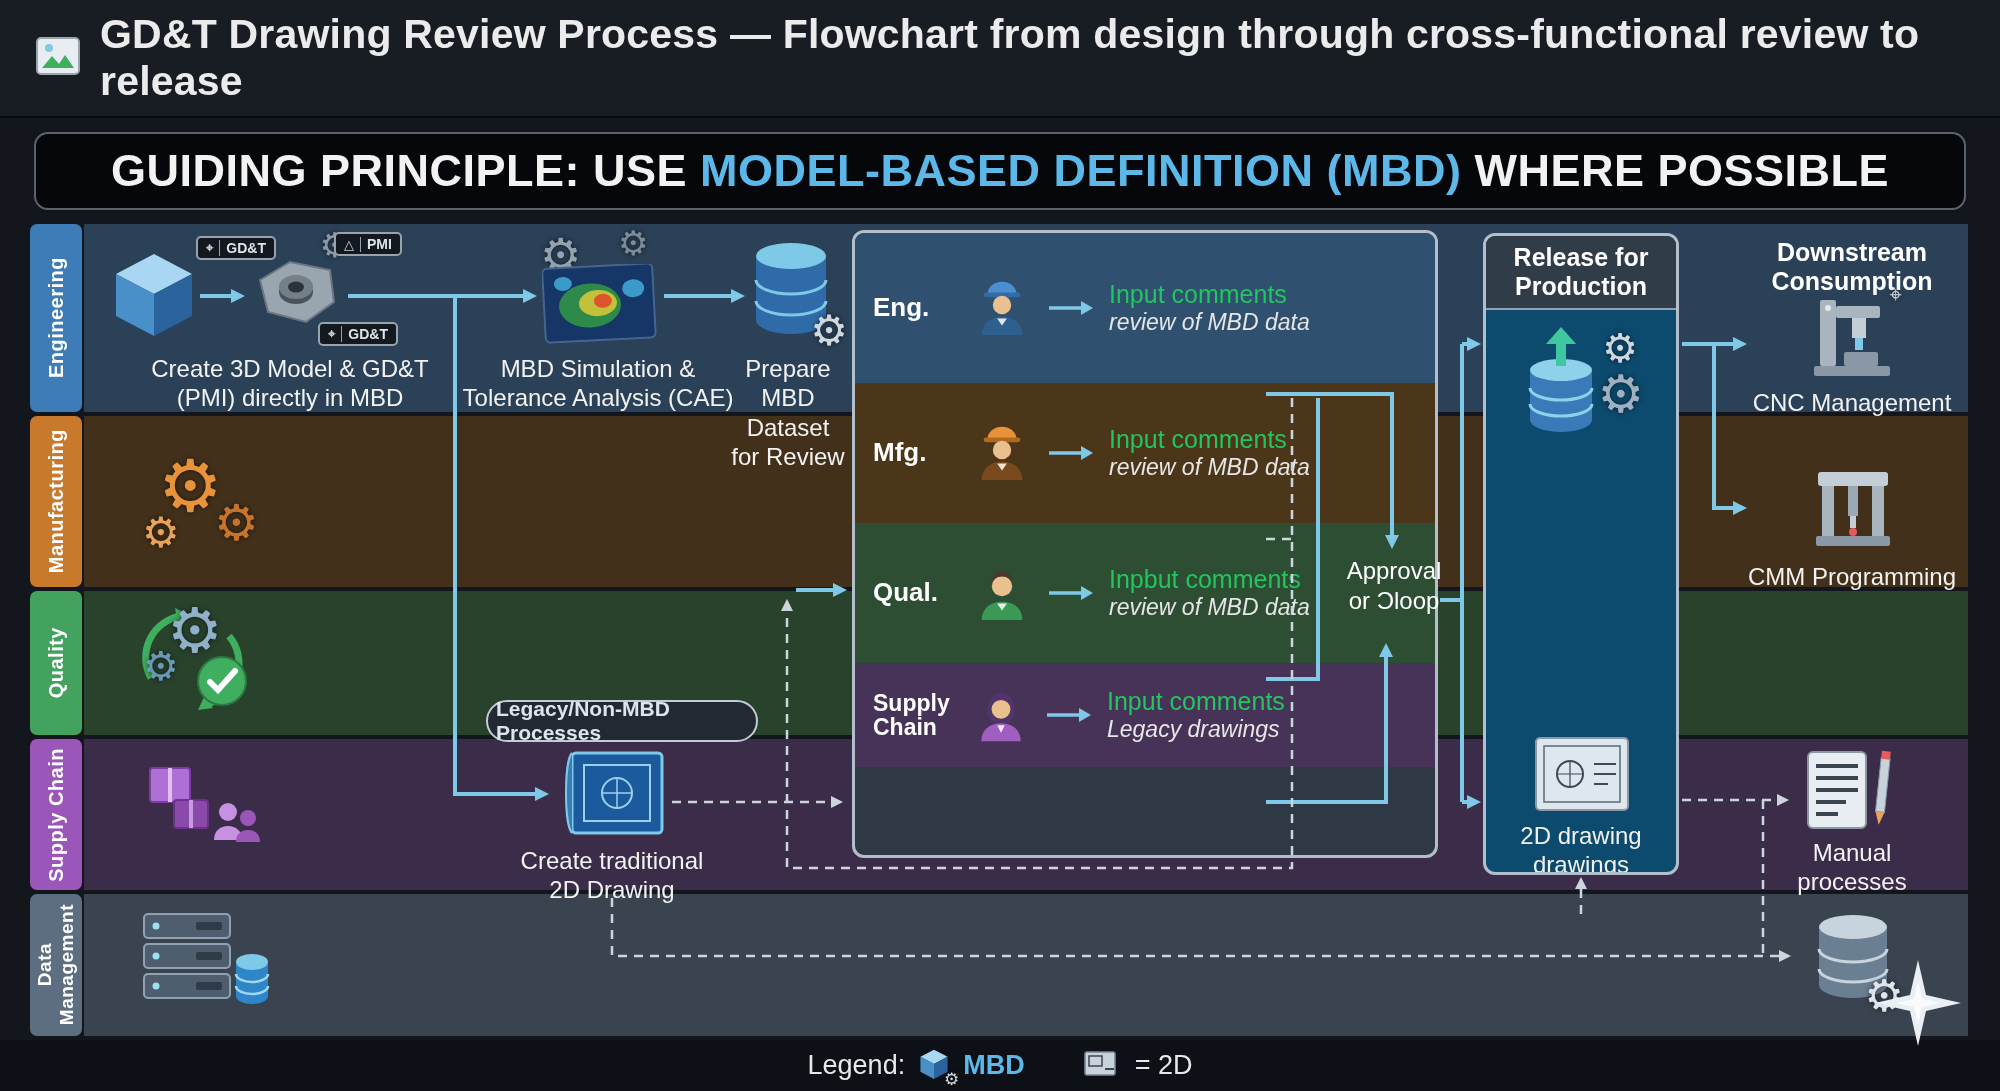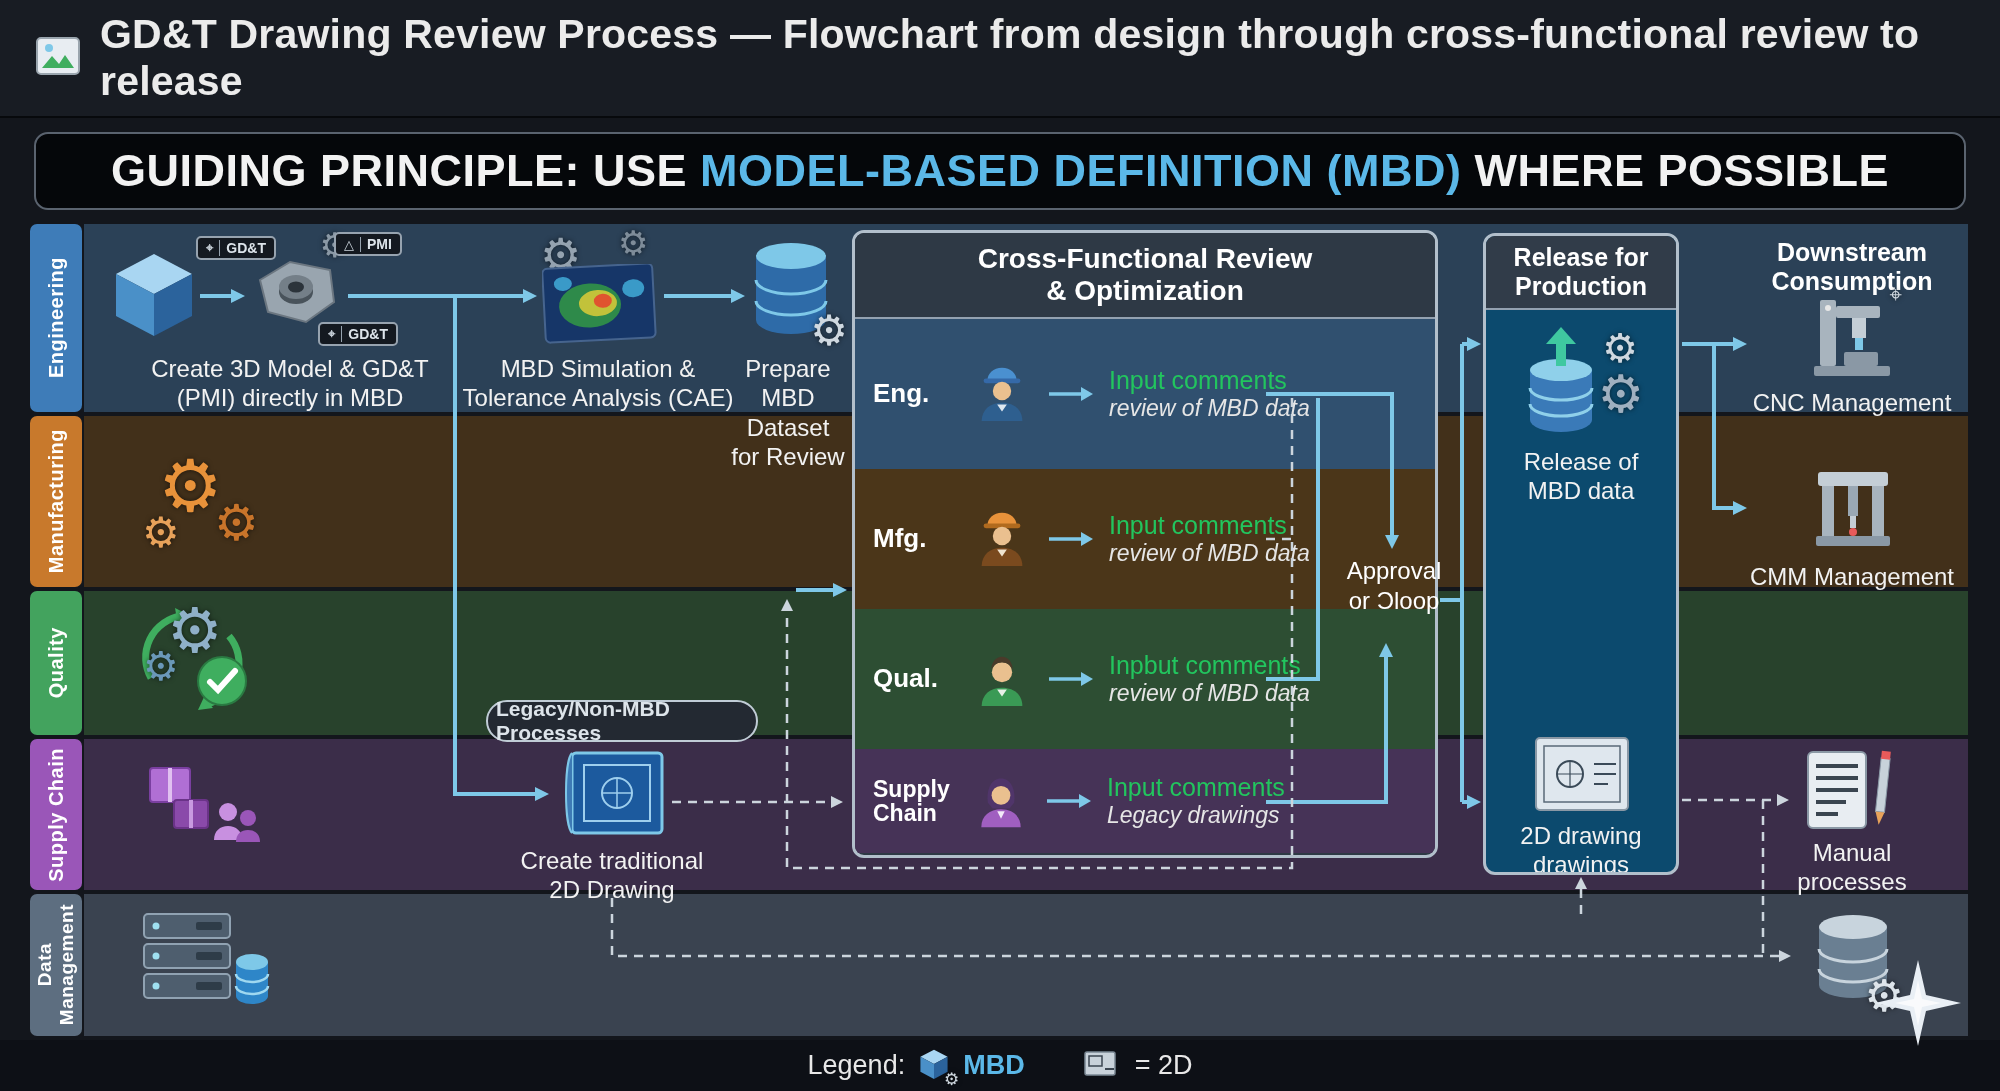--- a/index.html
+++ b/index.html
@@ -250,24 +250,20 @@
         <rect x="56" y="44" width="26" height="8" rx="2"></rect>
         <rect x="56" y="74" width="26" height="8" rx="2"></rect>
       </g>
       <path d="M96 54v34a16 8 0 0 0 32 0V54" fill="#2e86c8"></path>
       <ellipse cx="112" cy="54" rx="16" ry="8" fill="#7ec8e8"></ellipse>
       <path d="M96 66a16 8 0 0 0 32 0M96 78a16 8 0 0 0 32 0" stroke="#9fd8f0" fill="none" stroke-width="2.5"></path>
     </svg>
   </div>
 
   <div class="panel" id="review-panel">
-    <div class="rv-header">
-      <span data-bind="review_panel.title">Cross-Functional Review
-&amp; Optimization</span>
-    </div>
 
     <div class="rv-row" style="height:150px;background:#30506f">
       <div class="rv-role" data-bind="review_panel.rows.0.role">Eng.</div>
       <span>
         <svg viewBox="0 0 64 64" width="62" height="62">
           <path d="M32 7c-9 0-15 6-15 13h30c0-7-6-13-15-13z" fill="#4a90d0"></path>
           <rect x="13" y="18" width="38" height="5" rx="2.5" fill="#3569a8"></rect>
           <circle cx="32" cy="31" r="9.5" fill="#eac08f"></circle>
           <path d="M11 62c0-12 9-19 21-19s21 7 21 19z" fill="#2e5f8f"></path>
           <path d="M27 45l5 7 5-7z" fill="#dfe8f0"></path>
@@ -358,22 +354,20 @@
       <svg width="94" height="116" viewBox="0 0 94 116">
         <path d="M8 46v50a31 12 0 0 0 62 0V46" fill="#3a7ab8"></path>
         <ellipse cx="39" cy="46" rx="31" ry="11" fill="#8fd0ea"></ellipse>
         <path d="M8 64a31 12 0 0 0 62 0M8 80a31 12 0 0 0 62 0" stroke="#8fd0ea" stroke-width="3" fill="none"></path>
         <path d="M39 42V16" stroke="#3fc8a0" stroke-width="10"></path>
         <path d="M24 20L39 3l15 17z" fill="#3fc8a0"></path>
       </svg>
       <span class="gear" style="right:-22px;top:4px;font-size:40px;color:#cfd8e0">⚙</span>
       <span class="gear" style="right:-28px;top:44px;font-size:52px;color:#9fb0c0">⚙</span>
     </div>
-    <div class="rl-text" style="top:212px" data-bind="release_panel.item1">Release of
-MBD data</div>
 
     <div class="abs" style="left:46px;top:498px">
       <svg width="100" height="80" viewBox="0 0 100 80">
         <rect x="4" y="4" width="92" height="72" rx="4" fill="#dfe7ee" stroke="#8a98a5" stroke-width="2"></rect>
         <rect x="12" y="12" width="76" height="56" fill="none" stroke="#5a6a78" stroke-width="1.5"></rect>
         <circle cx="38" cy="40" r="13" fill="none" stroke="#3a4a58" stroke-width="2"></circle>
         <path d="M38 27v26M25 40h26" stroke="#3a4a58" stroke-width="1.2"></path>
         <path d="M62 30h22M62 40h22M62 50h14" stroke="#3a4a58" stroke-width="2"></path>
       </svg>
     </div>
@@ -402,21 +396,21 @@
     <svg width="82" height="96" viewBox="0 0 82 96">
       <rect x="4" y="80" width="74" height="10" rx="2" fill="#8a98a5"></rect>
       <rect x="10" y="28" width="12" height="52" fill="#a8b4be"></rect>
       <rect x="60" y="28" width="12" height="52" fill="#a8b4be"></rect>
       <rect x="6" y="16" width="70" height="14" rx="3" fill="#c4ced6"></rect>
       <rect x="36" y="30" width="10" height="30" fill="#9aa8b4"></rect>
       <rect x="38" y="60" width="6" height="12" fill="#c4ced6"></rect>
       <circle cx="41" cy="76" r="4" fill="#e85a5a"></circle>
     </svg>
   </div>
-  <div class="flow-text" style="left:1742px;top:562px;width:220px" data-bind="downstream.cmm">CMM Management</div>
+  <div class="flow-text" style="left:1742px;top:562px;width:220px" data-bind="downstream.cmm">CMM Programming</div>
 
   <div class="abs" style="left:1802px;top:748px;z-index:12">
     <svg width="96" height="84" viewBox="0 0 96 84">
       <rect x="6" y="4" width="58" height="76" rx="5" fill="#e8edf2" stroke="#8a98a5" stroke-width="2"></rect>
       <path d="M14 18h42M14 30h42M14 42h42M14 54h30M14 66h22" stroke="#3a4550" stroke-width="4"></path>
       <g transform="rotate(6 80 40)">
         <rect x="76" y="10" width="9" height="54" fill="#c8d2da" stroke="#8a98a5"></rect>
         <path d="M76 64h9l-4.5 13z" fill="#e8a25a"></path>
         <rect x="76" y="3" width="9" height="8" fill="#e85a5a"></rect>
       </g>

